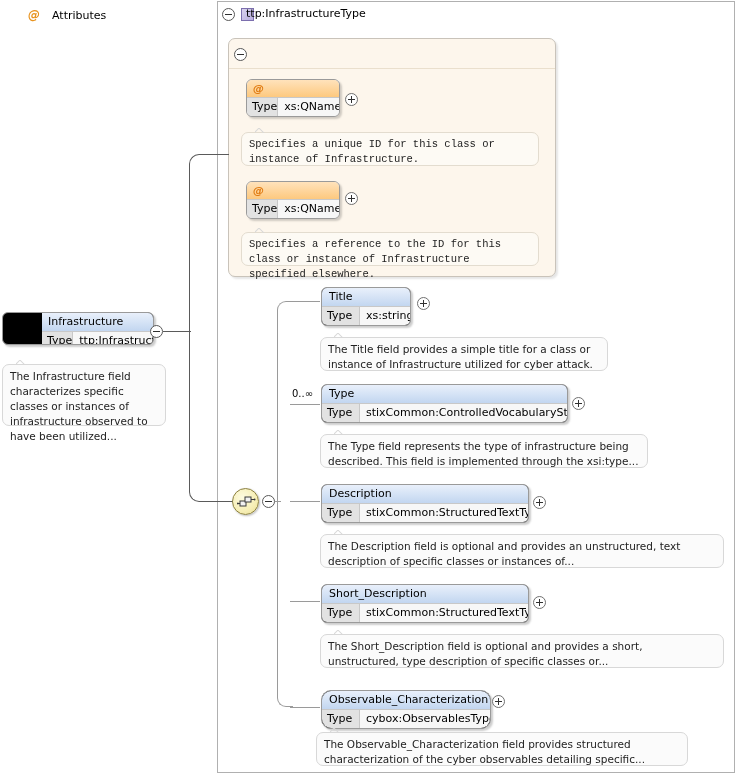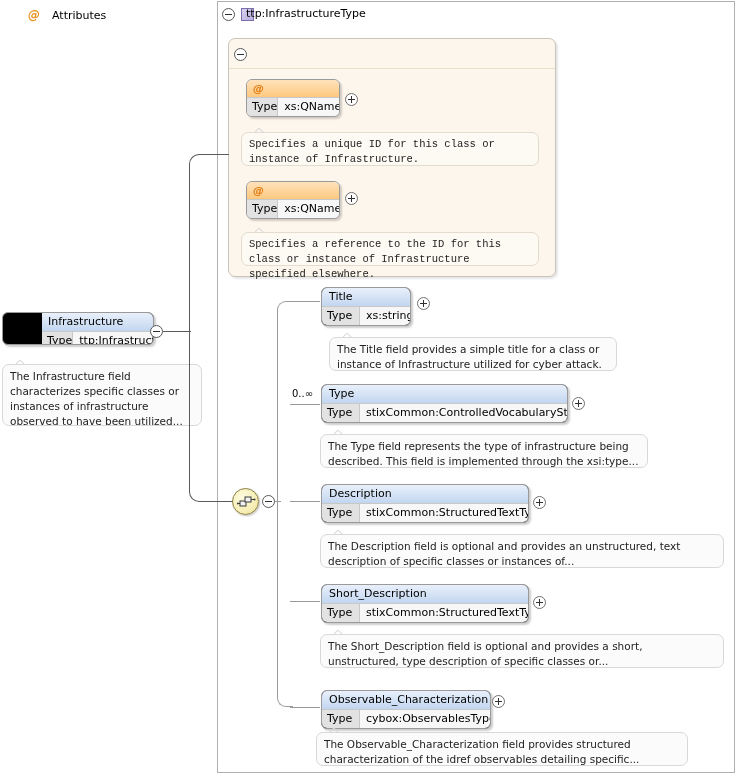--- a/index.html
+++ b/index.html
@@ -359,21 +359,21 @@
   </div>
 
   <div class="root-node">
     <div class="hdr">Infrastructure</div>
     <div class="row">
       <div class="k">Type</div>
       <div class="v">ttp:InfrastructureType</div>
     </div>
   </div>
   <div class="circ" style="left:150px; top:325px;"></div>
-  <div class="doc" style="left:2px; top:364px; width:200px; height:62px;">
+  <div class="doc" style="left:2px; top:364px; width:164px; height:62px;">
     <span class="tick"></span>
     <span>The Infrastructure field characterizes specific classes or instances of infrastructure observed to have been utilized...</span>
   </div>
 
   <div class="ln h dark" style="left:163px; top:331px; width:28px;"></div>
 
   <div class="bracket-dark" style="left:189px; top:154px; width:20px; height:348px;"></div>
 
   <div class="ln h dark" style="left:205px; top:154px; width:24px;"></div>
 
@@ -401,21 +401,21 @@
   <div class="ln h" style="left:290px; top:707px; width:30px;"></div>
 
   <div class="el-node" style="left:321px; top:287px; width:90px;">
     <div class="hdr">Title</div>
     <div class="row">
       <div class="k">Type</div>
       <div class="v">xs:string</div>
     </div>
   </div>
   <div class="circ plus" style="left:417px; top:297px;"></div>
-  <div class="doc" style="left:329px; top:337px; width:288px; height:34px;">
+  <div class="doc" style="left:320px; top:337px; width:288px; height:34px;">
     <span class="tick"></span>
     <span>The Title field provides a simple title for a class or instance of Infrastructure utilized for cyber attack.</span>
   </div>
 
   <div class="card" style="left:292px; top:388px;">0..∞</div>
   <div class="el-node" style="left:321px; top:384px; width:247px;">
     <div class="hdr">Type</div>
     <div class="row">
       <div class="k">Type</div>
       <div class="v">stixCommon:ControlledVocabularyStrin ...</div>
@@ -446,26 +446,26 @@
       <div class="k">Type</div>
       <div class="v">stixCommon:StructuredTextType</div>
     </div>
   </div>
   <div class="circ plus" style="left:533px; top:596px;"></div>
   <div class="doc" style="left:320px; top:634px; width:404px; height:34px;">
     <span class="tick"></span>
     <span>The Short_Description field is optional and provides a short, unstructured, type description of specific classes or...</span>
   </div>
 
-  <div class="el-node" style="left:321px; top:690px; width:170px;">
+  <div class="el-node" style="left:321px; top:690px; width:170px;border-radius:10px;">
     <div class="hdr">Observable_Characterization</div>
     <div class="row">
       <div class="k">Type</div>
       <div class="v">cybox:ObservablesType</div>
     </div>
   </div>
   <div class="circ plus" style="left:492px; top:695px;"></div>
   <div class="doc" style="left:316px; top:732px; width:372px; height:34px;">
     <span class="tick"></span>
-    <span>The Observable_Characterization field provides structured characterization of the idref observables detailing specific...</span>
+    <span>The Observable_Characterization field provides structured characterization of the cyber observables detailing specific...</span>
   </div>
 
 </div>
 
 </body></html>

